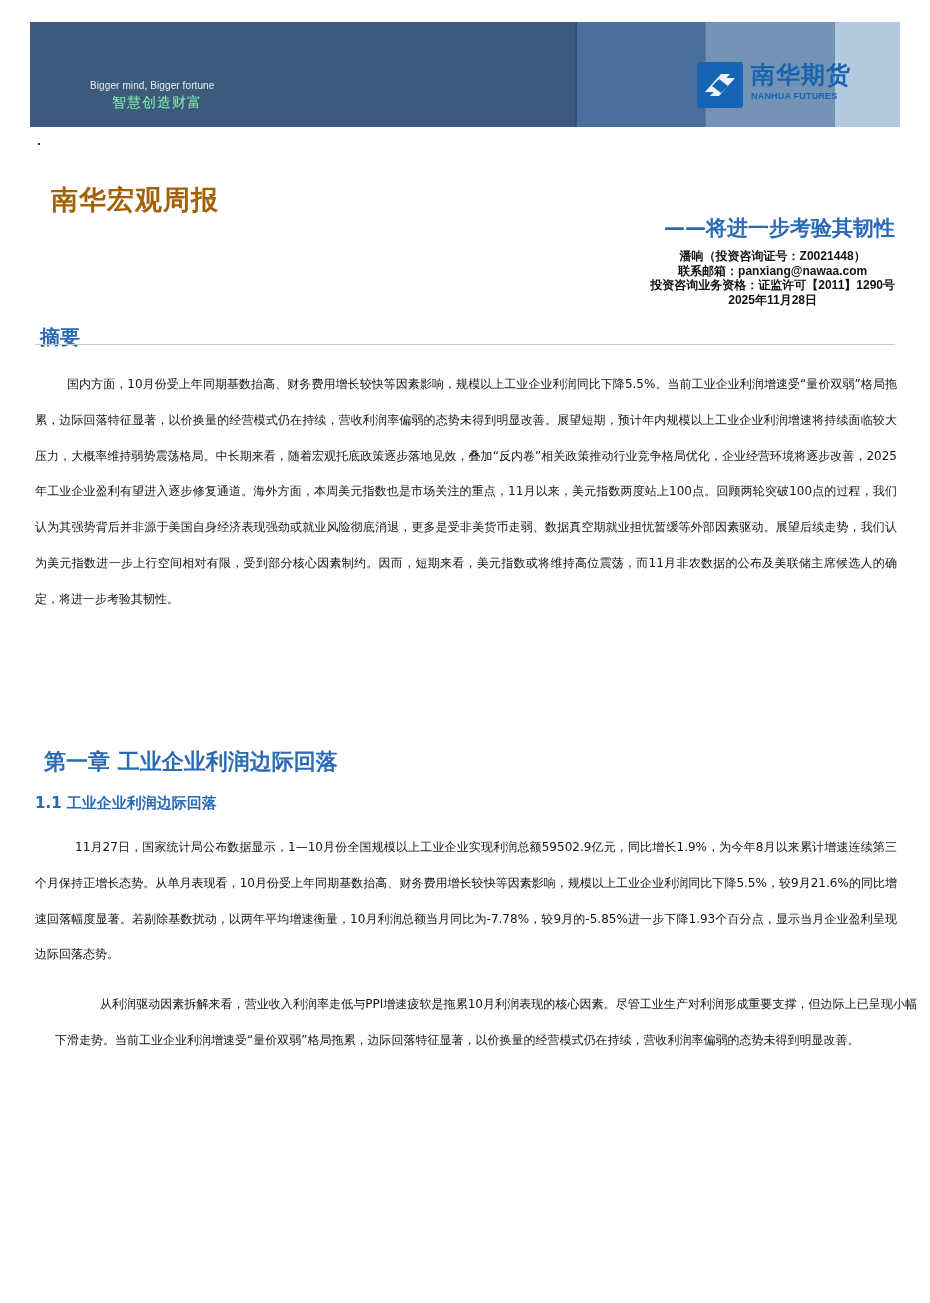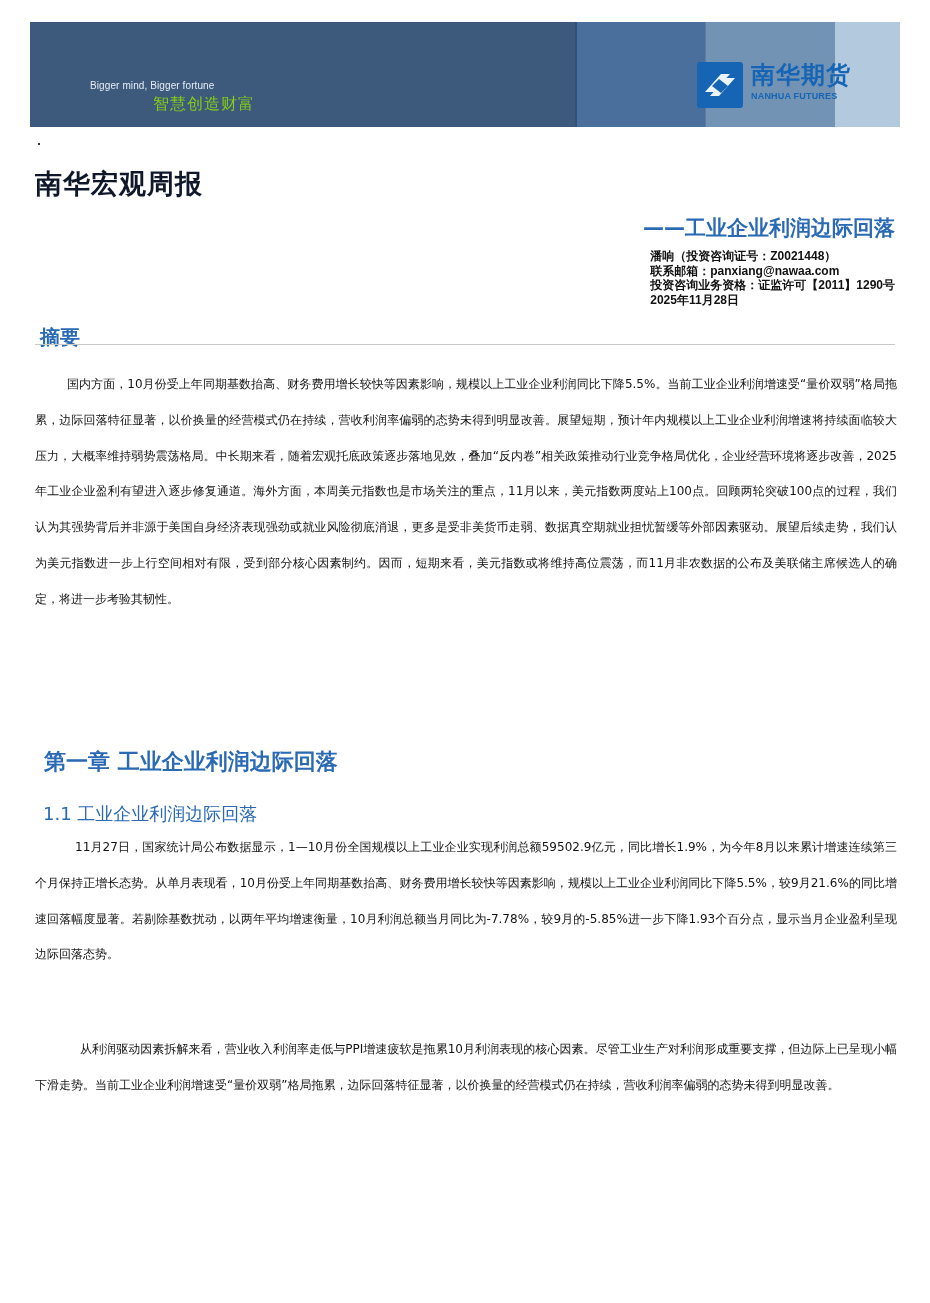--- a/index.html
+++ b/index.html
@@ -7,44 +7,44 @@
          font-family: "DejaVu Sans", "Liberation Sans", sans-serif; color: #111; }
 
   
   .banner { position: absolute; left: 30px; top: 22px; width: 870px; height: 105px; display: flex; }
   .b-seg1 { width: 545px; height: 100%; background: #3d5a7d; position: relative; }
   .b-seg2 { width: 130px; height: 100%; background: #4b6f9c; border-left: 2px solid #33507a; box-sizing: border-box; }
   .b-seg3 { width: 130px; height: 100%; background: #7393b5; border-left: 1px solid #5b7ca4; box-sizing: border-box; }
   .b-seg4 { width: 65px; height: 100%; background: #b3c9de; }
   .slogan-en { position: absolute; left: 60px; top: 58px; font-family: "Liberation Sans", sans-serif;
                font-size: 10px; color: #e6ecf3; letter-spacing: 0.1px; }
-  .slogan-zh { position: absolute; left: 82px; top: 72px; font-size: 16px; color: #84cc16; letter-spacing: 1px; margin-left: 41px; }
+  .slogan-zh { position: absolute; left: 82px; top: 72px; font-size: 14px; color: #86efac; letter-spacing: 1px; }
   .logo { position: absolute; left: 697px; top: 62px; display: flex; }
   .logo-mark { width: 46px; height: 46px; background: #1565b4; border-radius: 3px; position: relative; overflow: hidden; }
   .logo-mark svg { position: absolute; left: 0; top: 0; }
   .logo-text { margin-left: 8px; display: flex; flex-direction: column; }
   .logo-zh { font-size: 24px; font-weight: bold; color: #1565b4; letter-spacing: 1px; line-height: 26px; }
   .logo-en { font-family: "Liberation Sans", sans-serif; font-weight: bold; font-size: 9px; color: #1565b4; letter-spacing: 0.2px; margin-top: 3px; }
 
   .dot { position: absolute; left: 38px; top: 143px; width: 2px; height: 2px; background: #333; }
 
-  .title { position: absolute; left: 35px; top: 166px; font-size: 27px; font-weight: bold; color: #0f172a; letter-spacing: 1px; margin: 0; }
+  .title { position: absolute; left: 35px; top: 166px; font-size: 27px; font-weight: bold; color: #a16207; letter-spacing: 1px; margin: 16px; }
   .subtitle { position: absolute; right: 35px; top: 214px; font-size: 21px; font-weight: bold; color: #2a6ab5; margin: 0; }
-  .meta { position: absolute; right: 35px; top: 249px; text-align: left; font-size: 12px; font-weight: bold; color: #111; line-height: 14.5px; font-family: "Liberation Sans", "DejaVu Sans", sans-serif; }
+  .meta { position: absolute; right: 35px; top: 249px; text-align: center; font-size: 12px; font-weight: bold; color: #111; line-height: 14.5px; font-family: "Liberation Sans", "DejaVu Sans", sans-serif; }
 
   .abstract-head { position: absolute; left: 40px; top: 324px; font-size: 20px; font-weight: bold; color: #2a6ab5; font-family: Liberation Serif, serif; }
   .divider { position: absolute; left: 35px; top: 344px; width: 860px; height: 1px; background: #c8c8c8; }
 
   .para { position: absolute; left: 35px; width: 862px; font-size: 12px; line-height: 35.8px; color: #141414; margin: 0; text-align: justify; }
   .p-abstract { top: 367px; text-indent: 32px; }
 
   .h1 { position: absolute; left: 44px; top: 747px; font-size: 22px; font-weight: bold; color: #2a6ab5; margin: 0; }
-  .h2 { position: absolute; left: 35px; top: 794px; font-size: 18px; font-weight: normal; color: #2a6ab5; margin: 8px; }
+  .h2 { position: absolute; left: 35px; top: 794px; font-size: 15px; font-weight: bold; color: #2a6ab5; margin: 0; }
   .p-s1 { top: 830px; text-indent: 40px; }
-  .p-s2 { top: 1032px; text-indent: 45px; }
+  .p-s2 { top: 987px; text-indent: 45px; margin-left: 20px; }
 </style>
 </head>
 <body>
 
 <div class="banner">
   <div class="b-seg1">
     <div class="slogan-en">Bigger mind, Bigger fortune</div>
     <div class="slogan-zh">智慧创造财富</div>
   </div>
   <div class="b-seg2"></div>
@@ -62,21 +62,21 @@
   </div>
   <div class="logo-text">
     <span class="logo-zh">南华期货</span>
     <span class="logo-en">NANHUA FUTURES</span>
   </div>
 </div>
 
 <div class="dot"></div>
 
 <h1 class="title">南华宏观周报</h1>
-<h2 class="subtitle">——工业企业利润边际回落</h2>
+<h2 class="subtitle">——将进一步考验其韧性</h2>
 
 <div class="meta">
   <div>潘响（投资咨询证号：Z0021448）</div>
   <div>联系邮箱：panxiang@nawaa.com</div>
   <div>投资咨询业务资格：证监许可【2011】1290号</div>
   <div>2025年11月28日</div>
 </div>
 
 <div class="abstract-head">摘要</div>
 <div class="divider"></div>

